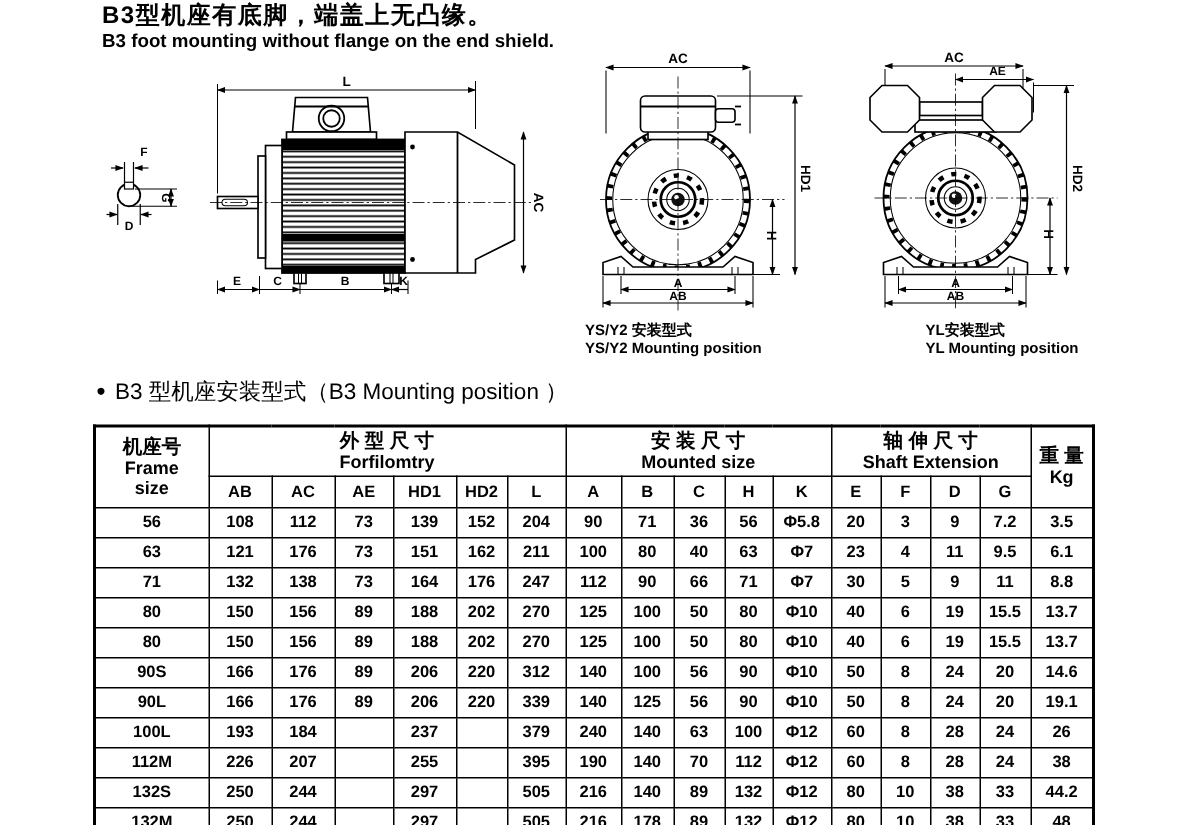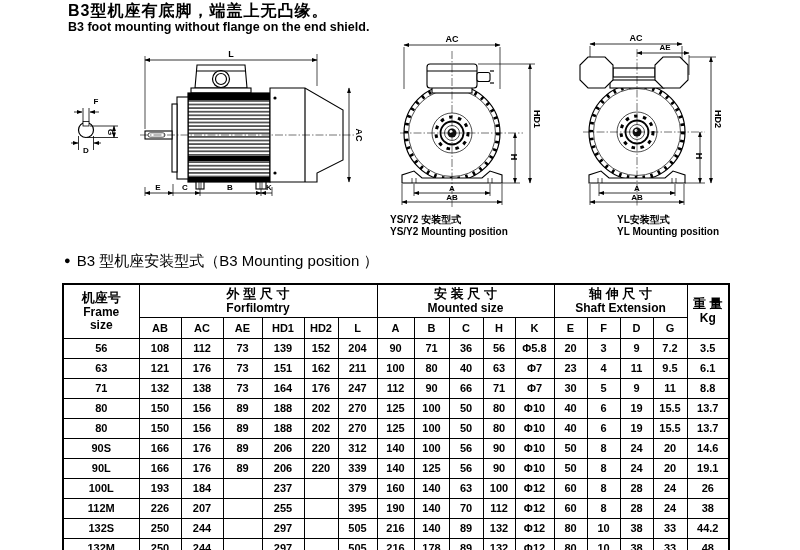--- a/index.html
+++ b/index.html
@@ -464,21 +464,21 @@
             <td class="kg-c">19.1</td>
           </tr>
           <tr>
             <td class="frame-c">100L</td>
             <td class="val-c">193</td>
             <td class="val-c">184</td>
             <td class="val-c"></td>
             <td class="val-c">237</td>
             <td class="val-c"></td>
             <td class="val-c">379</td>
-            <td class="val-c">160</td>
+            <td class="val-c">240</td>
             <td class="val-c">140</td>
             <td class="val-c">63</td>
             <td class="val-c">100</td>
             <td class="val-c">Φ12</td>
             <td class="val-c">60</td>
             <td class="val-c">8</td>
             <td class="val-c">28</td>
             <td class="val-c">24</td>
             <td class="kg-c">26</td>
           </tr>

